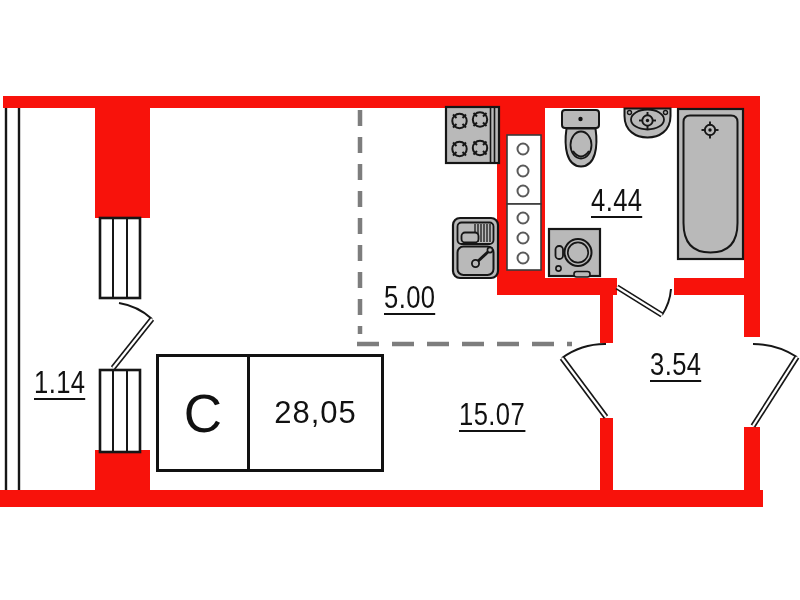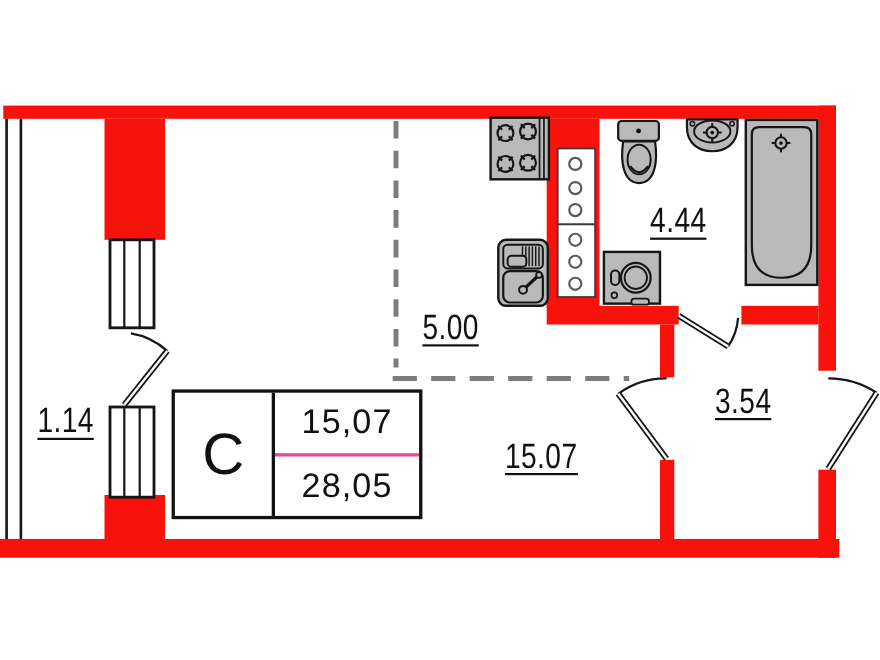--- a/index.html
+++ b/index.html
@@ -204,18 +204,17 @@
 
   <div class="room-label" style="left:34px;top:369px;">1.14</div>
   <div class="room-label" style="left:384px;top:284px;">5.00</div>
   <div class="room-label" style="left:591px;top:187px;">4.44</div>
   <div class="room-label" style="left:459px;top:401px;">15.07</div>
   <div class="room-label" style="left:650px;top:351px;">3.54</div>
 
   <div id="info-table">
     <div id="type-cell">С</div>
     <div id="area-col">
-      <div class="area-row">15,07</div>
       <div class="area-row">28,05</div>
     </div>
   </div>
 
 </div>
 
 </body></html>

